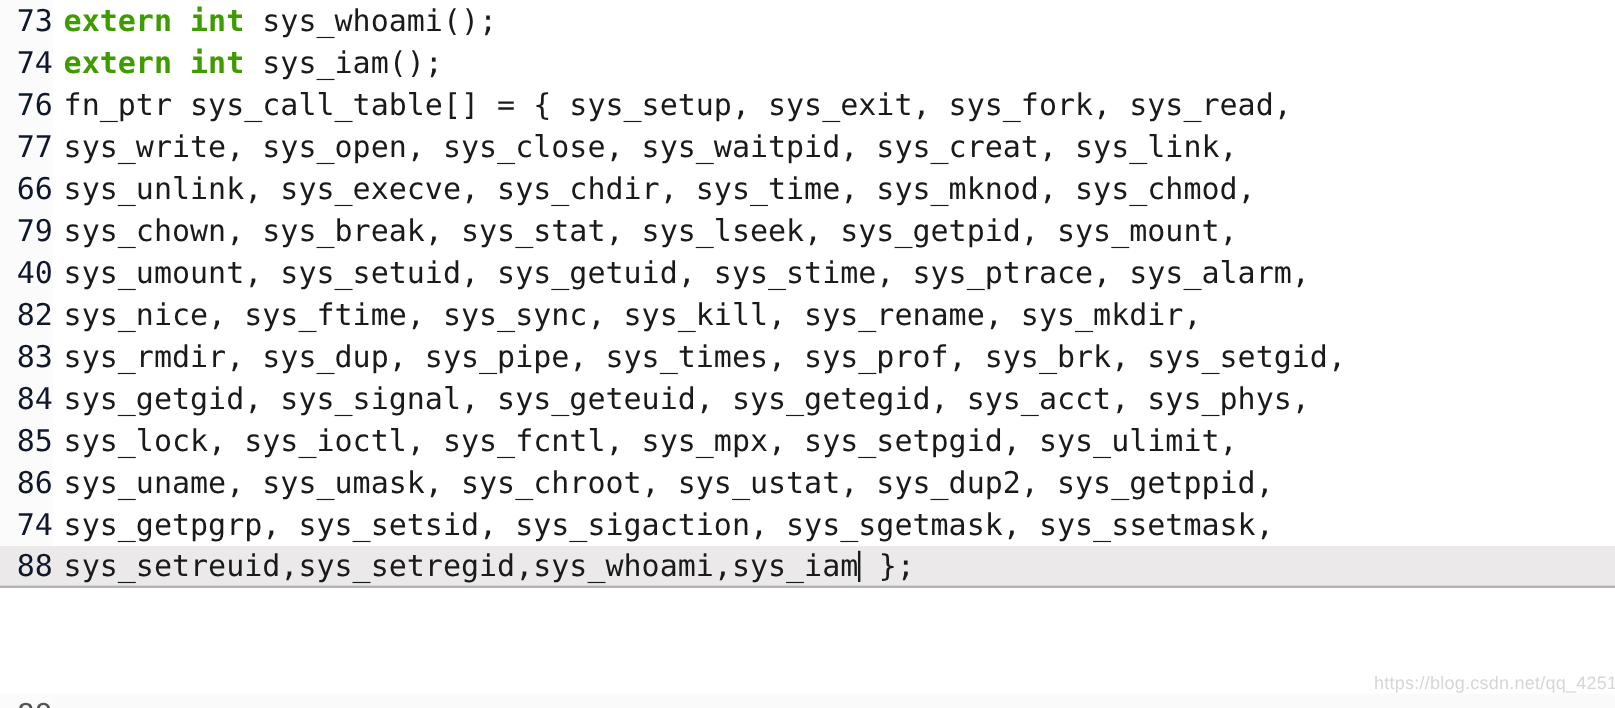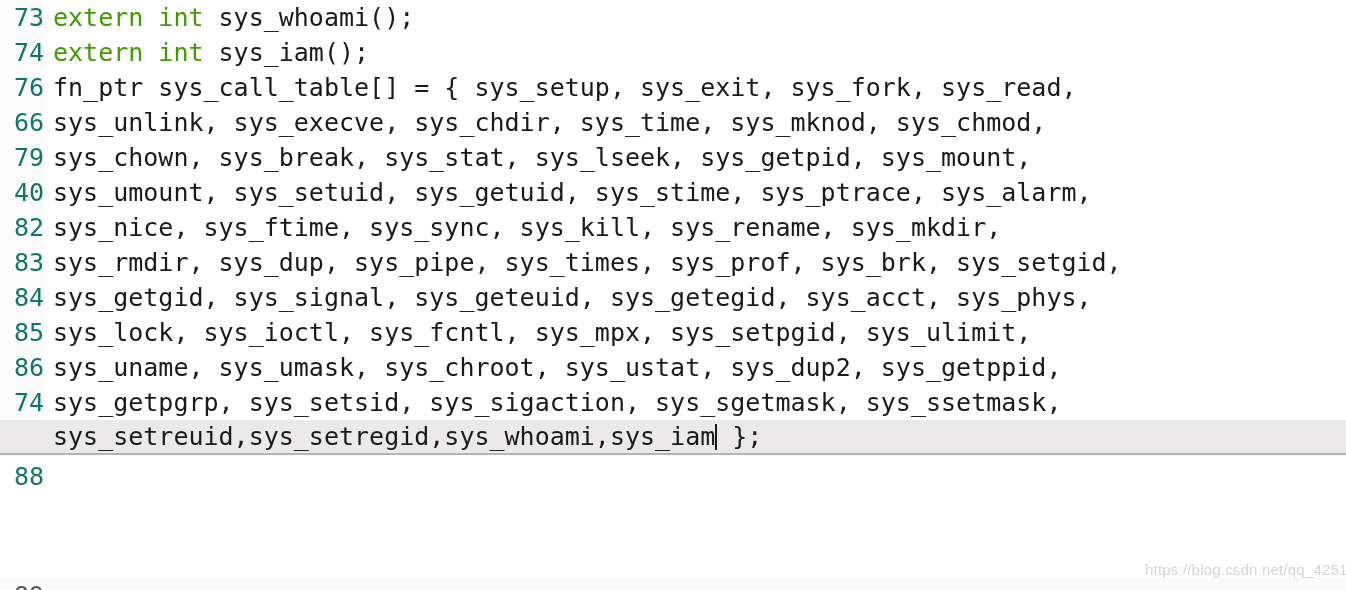--- a/index.html
+++ b/index.html
@@ -35,42 +35,41 @@
   .code-line.current {
     background: #ebe9e9;
     border-bottom: 2px solid #b4b4b4;
     height: 33px;
     line-height: 33px;
   }
   .gutter {
     flex: 0 0 auto;
     width: 44px;
     text-align: right;
-    color: #0f766e;
+    color: #0f172a;
     background: #fbfbfb;
     padding-right: 0px;
     box-sizing: border-box;
     letter-spacing: 0px;
     user-select: none;
   }
   .code-line.current .gutter {
     font-weight: normal;
     background: transparent;
-    margin-top: 40px;
   }
   .line-content {
     flex: 1 1 auto;
     padding-left: 9px;
     color: #1a1a1a;
     white-space: pre;
     position: relative;
   }
   .kw {
     color: #3f9c00;
-    font-weight: normal;
+    font-weight: bold;
   }
   .caret {
     display: inline-block;
     width: 2px;
     height: 26px;
     background: #1a1a1a;
     vertical-align: -5px;
     margin: 0;
   }
   #partial-line {
@@ -104,20 +103,21 @@
 </style>
 </head>
 <body>
 
 <div id="editor">
 
   <div id="code-area">
       <div class="code-line"><span class="gutter">73</span><span class="line-content"><span class="kw">extern int</span><span> sys_whoami();</span></span></div>
       <div class="code-line"><span class="gutter">74</span><span class="line-content"><span class="kw">extern int</span><span> sys_iam();</span></span></div>
       <div class="code-line"><span class="gutter">76</span><span class="line-content"><span>fn_ptr sys_call_table[] = { sys_setup, sys_exit, sys_fork, sys_read,</span></span></div>
+      <div class="code-line"><span class="gutter">77</span><span class="line-content"><span>sys_write, sys_open, sys_close, sys_waitpid, sys_creat, sys_link,</span></span></div>
       <div class="code-line"><span class="gutter">66</span><span class="line-content"><span>sys_unlink, sys_execve, sys_chdir, sys_time, sys_mknod, sys_chmod,</span></span></div>
       <div class="code-line"><span class="gutter">79</span><span class="line-content"><span>sys_chown, sys_break, sys_stat, sys_lseek, sys_getpid, sys_mount,</span></span></div>
       <div class="code-line"><span class="gutter">40</span><span class="line-content"><span>sys_umount, sys_setuid, sys_getuid, sys_stime, sys_ptrace, sys_alarm,</span></span></div>
       <div class="code-line"><span class="gutter">82</span><span class="line-content"><span>sys_nice, sys_ftime, sys_sync, sys_kill, sys_rename, sys_mkdir,</span></span></div>
       <div class="code-line"><span class="gutter">83</span><span class="line-content"><span>sys_rmdir, sys_dup, sys_pipe, sys_times, sys_prof, sys_brk, sys_setgid,</span></span></div>
       <div class="code-line"><span class="gutter">84</span><span class="line-content"><span>sys_getgid, sys_signal, sys_geteuid, sys_getegid, sys_acct, sys_phys,</span></span></div>
       <div class="code-line"><span class="gutter">85</span><span class="line-content"><span>sys_lock, sys_ioctl, sys_fcntl, sys_mpx, sys_setpgid, sys_ulimit,</span></span></div>
       <div class="code-line"><span class="gutter">86</span><span class="line-content"><span>sys_uname, sys_umask, sys_chroot, sys_ustat, sys_dup2, sys_getppid,</span></span></div>
       <div class="code-line"><span class="gutter">74</span><span class="line-content"><span>sys_getpgrp, sys_setsid, sys_sigaction, sys_sgetmask, sys_ssetmask,</span></span></div>
       <div class="code-line current"><span class="gutter">88</span><span class="line-content"><span>sys_setreuid,sys_setregid,sys_whoami,sys_iam</span><span class="caret"></span><span> };</span></span></div>

